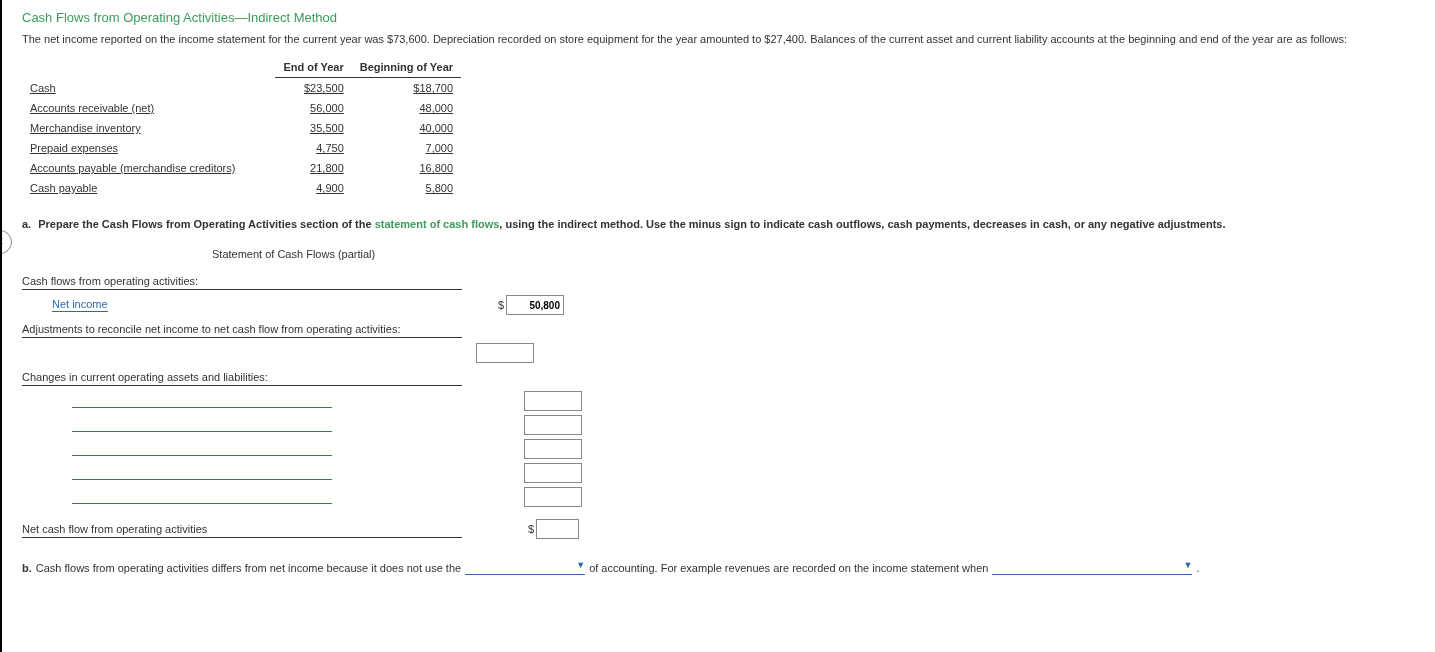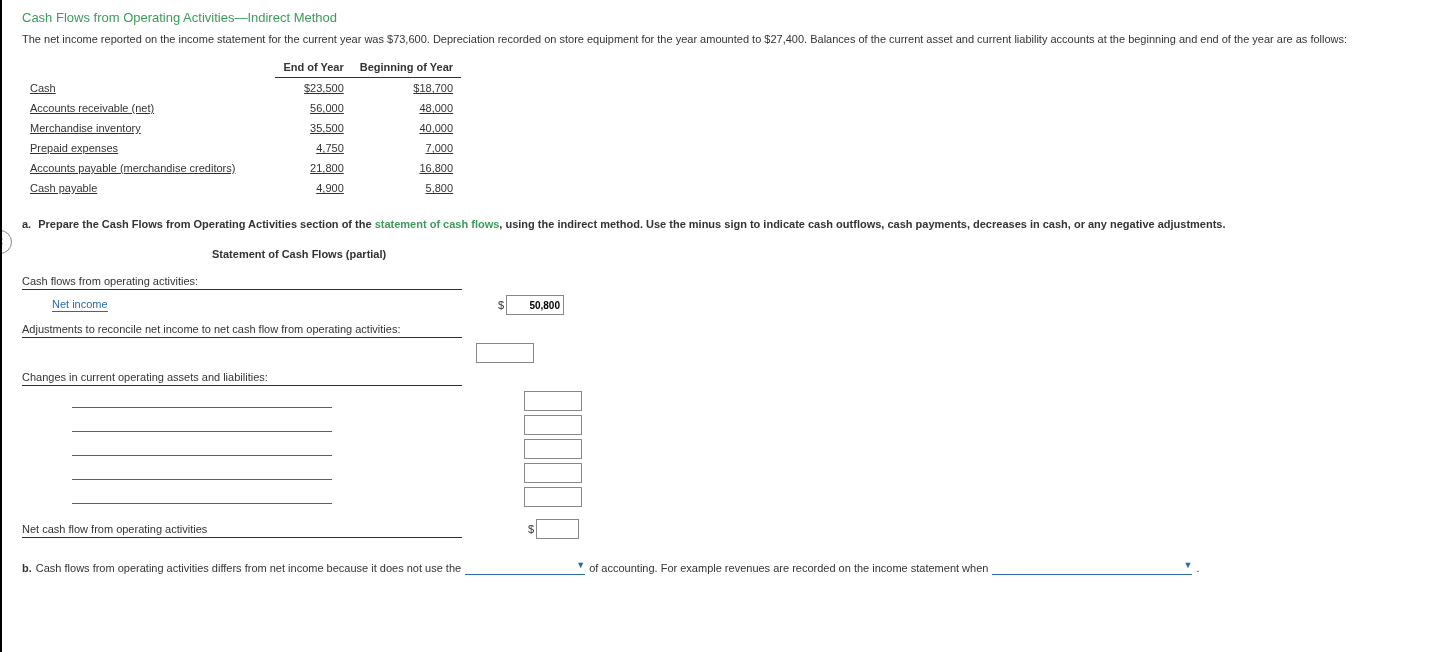--- a/index.html
+++ b/index.html
@@ -41,21 +41,21 @@
     text-decoration: underline;
   }
   table.data td:first-child {
     text-align: left;
     padding-right: 40px;
   }
   .q-a { margin-bottom: 10px; font-weight: bold; }
   .q-a b { margin-right: 4px; }
   .green-link { color: #3b9c5a; }
   .stmt-title {
-    font-weight: bold;
+    font-weight: normal;
     margin: 18px 0 10px 190px;
   }
   .stmt-block { width: 560px; }
   .stmt-row {
     display: flex;
     align-items: center;
     min-height: 22px;
     margin-bottom: 2px;
   }
   .stmt-label {

